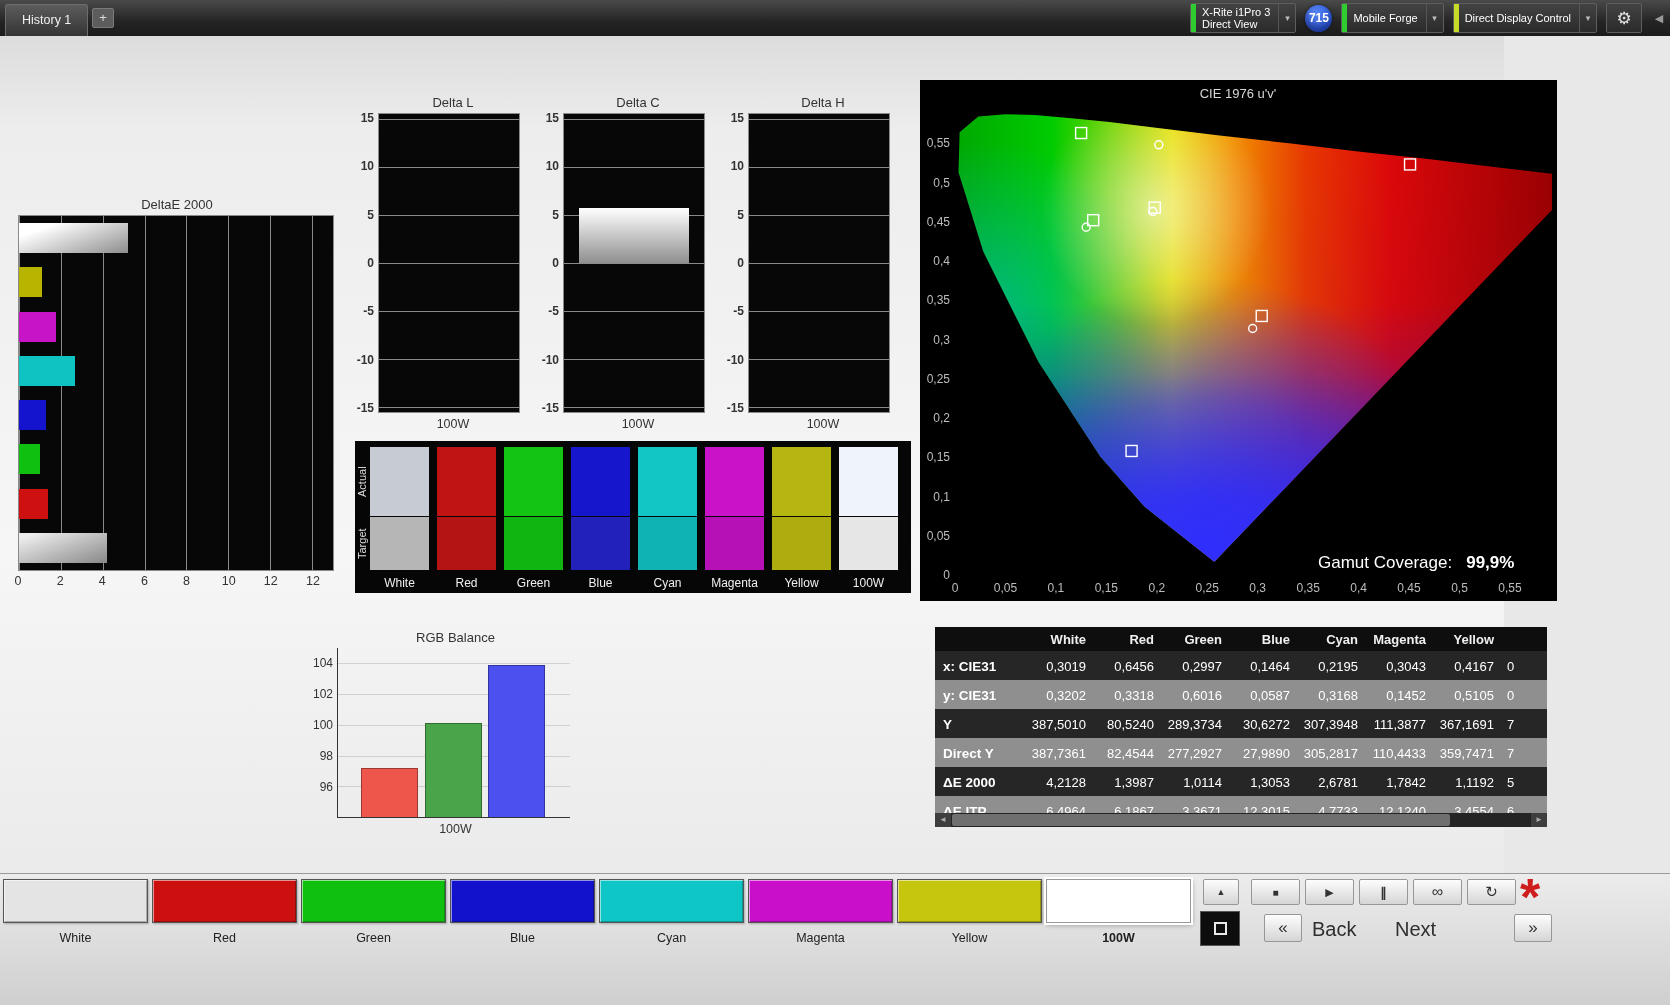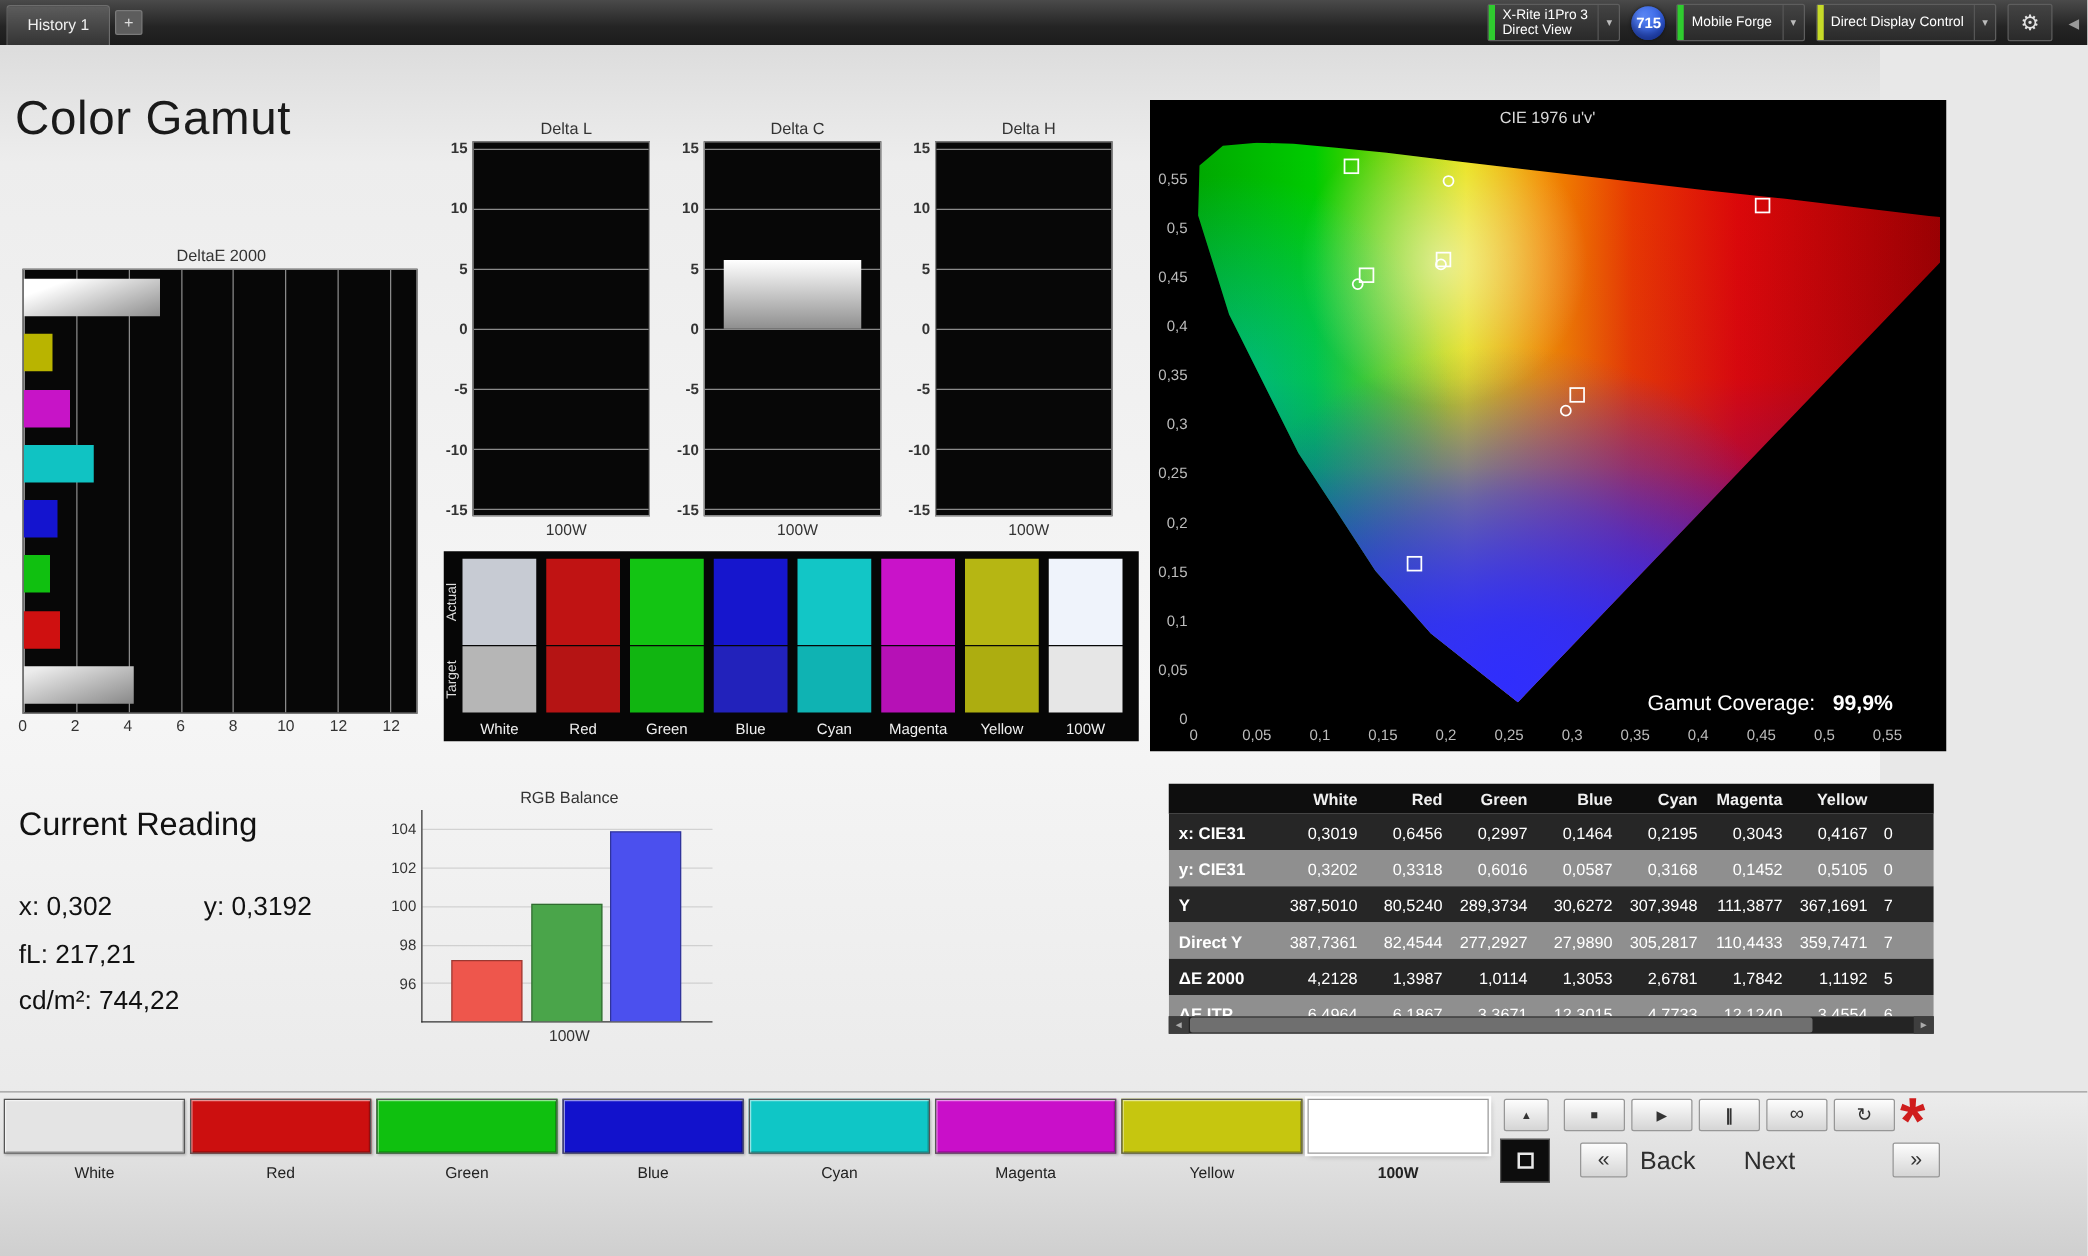--- a/index.html
+++ b/index.html
@@ -193,21 +193,20 @@
         <span class="glabel">Direct Display Control</span>
         <span class="chev">▾</span>
       </div>
       <div class="tb-btn">
         <span>⚙</span>
       </div>
       <div class="tb-collapse">◀</div>
     </div>
   </header>
 
-  <h1 id="page-title">Color Gamut</h1>
 
   <section id="de-block">
     <div class="chart-title">DeltaE 2000</div>
     <div id="de-plot">
         <div class="vgrid" style="left: 0%;"></div>
         <div class="vgrid" style="left: 13.3333%;"></div>
         <div class="vgrid" style="left: 26.6667%;"></div>
         <div class="vgrid" style="left: 40%;"></div>
         <div class="vgrid" style="left: 53.3333%;"></div>
         <div class="vgrid" style="left: 66.6667%;"></div>
@@ -443,27 +442,20 @@
           <text x="30" y="224.25" text-anchor="end" class="cie-tick">0,35</text>
           <text x="30" y="185" text-anchor="end" class="cie-tick">0,4</text>
           <text x="30" y="145.75" text-anchor="end" class="cie-tick">0,45</text>
           <text x="30" y="106.5" text-anchor="end" class="cie-tick">0,5</text>
           <text x="30" y="67.24999999999994" text-anchor="end" class="cie-tick">0,55</text>
         </g>
       <text class="cie-cov" x="398" y="488"><tspan>Gamut Coverage:</tspan><tspan dx="14" font-weight="bold">99,9%</tspan></text>
     </svg>
   </section>
 
-  <section id="reading">
-    <h2>Current Reading</h2>
-    <span class="rv" id="r-x">x: 0,302</span>
-    <span class="rv" id="r-y">y: 0,3192</span>
-    <span class="rv" id="r-fl">fL: 217,21</span>
-    <span class="rv" id="r-cd">cd/m²: 744,22</span>
-  </section>
 
   <section id="rgb-block">
     <div class="chart-title">RGB Balance</div>
     <div class="rgb-body">
       <div class="rgb-ylab">
           <span style="top: 81.8182%;">96</span>
           <span style="top: 63.6364%;">98</span>
           <span style="top: 45.4545%;">100</span>
           <span style="top: 27.2727%;">102</span>
           <span style="top: 9.09091%; margin-left: 44px;">104</span>

